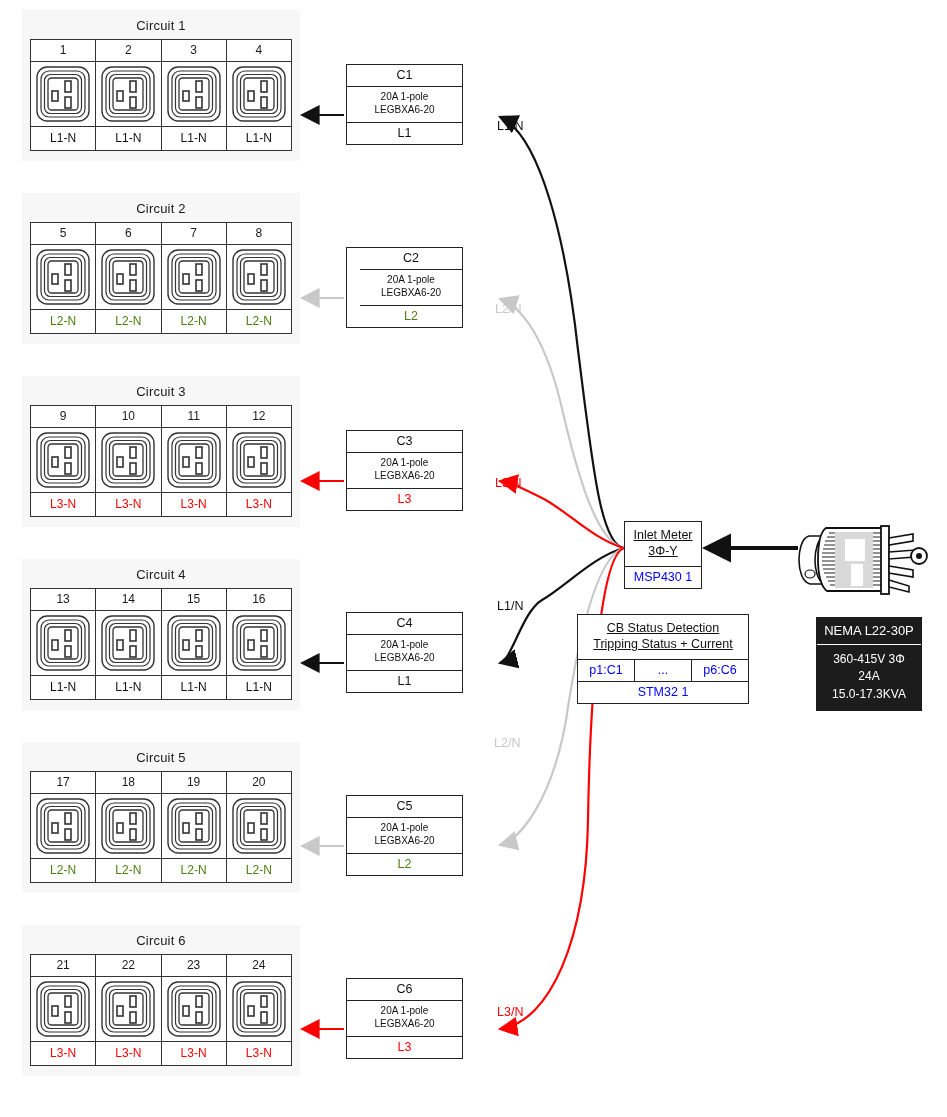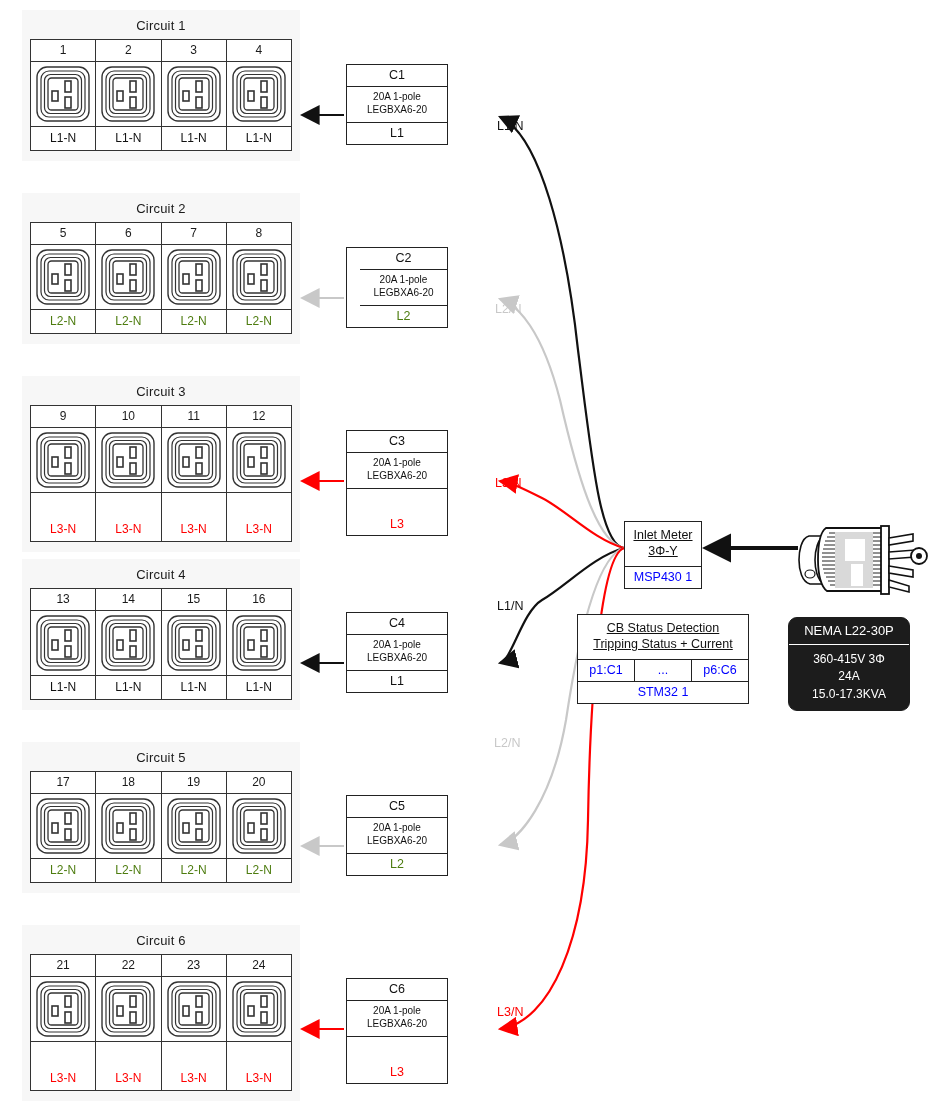--- a/index.html
+++ b/index.html
@@ -62,29 +62,29 @@
     background:#ffffff;
   }
   .outlet-label{
     text-align:center;
     font-size:12px;
     padding:4px 0 5px 0;
     background:#ffffff;
   }
   .ph-L1{color:#111111;}
   .ph-L2{color:#4d7c0f;}
-  .ph-L3{color:#ff0000;margin-top:25px;}
+  .ph-L3{color:#ff0000;}
 
   
   .socket-svg{display:block;}
 
   
   .breaker{
     position:absolute;
-    width:102px;
+    width:117px;
     border:1.8px solid #222;
     background:#ffffff;
     box-sizing:border-box;
   }
   .breaker-head{
     text-align:center;
     font-size:12.5px;
     color:#111;
     padding:3px 0 4px 0;
     border-bottom:1.8px solid #222;
@@ -732,20 +732,20 @@
         <path d="M96,44 L122,42 L122,49 L96,51 Z"></path>
         <path d="M96,58 L120,62 L120,69 L96,65 Z"></path>
         <path d="M96,72 L116,78 L116,84 L96,79 Z"></path>
       </g>
 
       <circle cx="126" cy="48" r="8" fill="#ffffff" stroke="#111" stroke-width="1.8"></circle>
       <circle cx="126" cy="48" r="3" fill="#111"></circle>
     </svg>
   </div>
 
-  <div class="nema-box" style="left:788px; top:617px; width:122px;border-radius:9px;">
+  <div class="nema-box" style="left:816px; top:617px; width:106px;">
     <div class="nema-head">NEMA L22-30P</div>
     <div class="nema-specs">360-415V 3Φ
 24A
 15.0-17.3KVA</div>
   </div>
 
 </div>
 
 </body></html>

